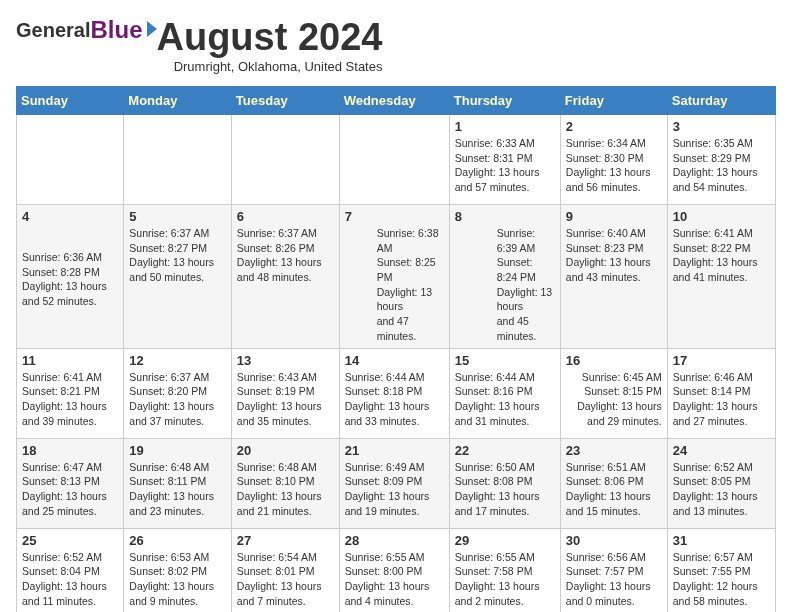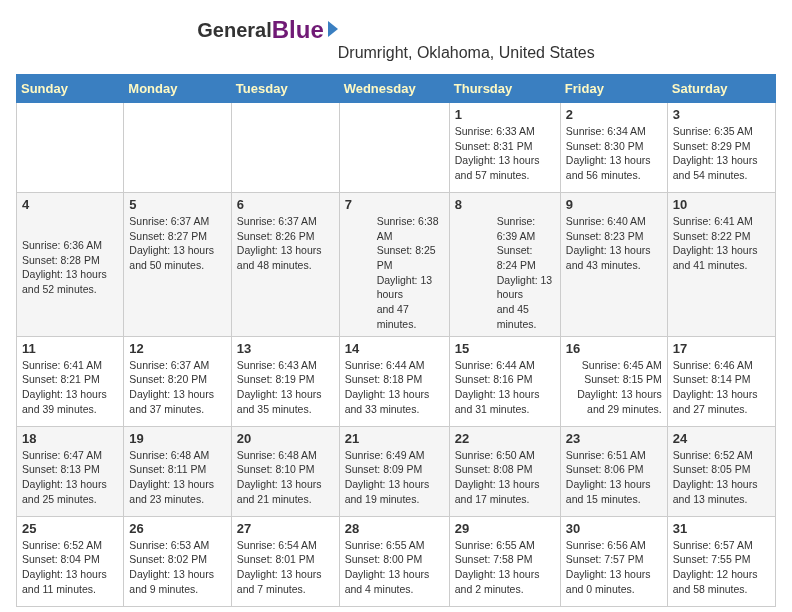--- a/index.html
+++ b/index.html
@@ -5,21 +5,21 @@
     * { box-sizing: border-box; margin: 0; padding: 0; }
     body {
       font-family: Arial, sans-serif;
       background: #fff;
       width: 792px;
       min-height: 612px;
       padding: 16px;
     }
     .header-area {
       display: flex;
-      justify-content: center;
+      justify-content: flex-start;
       align-items: flex-start;
       margin-bottom: 12px;
     }
     .logo {
       display: flex;
       flex-direction: column;
       align-items: flex-start;
     }
     .logo-text {
       display: flex;
@@ -46,23 +46,22 @@
     }
     .title-area {
       text-align: right;
     }
     .month-year {
       font-size: 38px;
       font-weight: bold;
       color: #333;
     }
     .location {
-      font-size: 16px;
-      color: #333;
-      margin-top: 28px;
+      font-size: 13px;
+      color: #333;
     }
     .calendar-table {
       width: 100%;
       border-collapse: collapse;
       border: 1px solid #ccc;
     }
     .calendar-table th {
       background-color: #3a7fc1;
       color: #fef9c3;
       padding: 6px 4px;
@@ -104,20 +103,21 @@
 
 <div class="header-area">
   <div class="logo">
     <div class="logo-text">
       <span class="logo-general">General</span>
       <span class="logo-blue">Blue</span>
       <div class="logo-arrow"></div>
     </div>
   </div>
   <div class="title-area">
+    <div class="month-year">August 2024</div>
     <div class="location">Drumright, Oklahoma, United States</div>
   </div>
 </div>
 
 <table class="calendar-table">
   <thead>
     <tr id="header-row">
     <th>Sunday</th>
         <th>Monday</th>
         <th>Tuesday</th>

